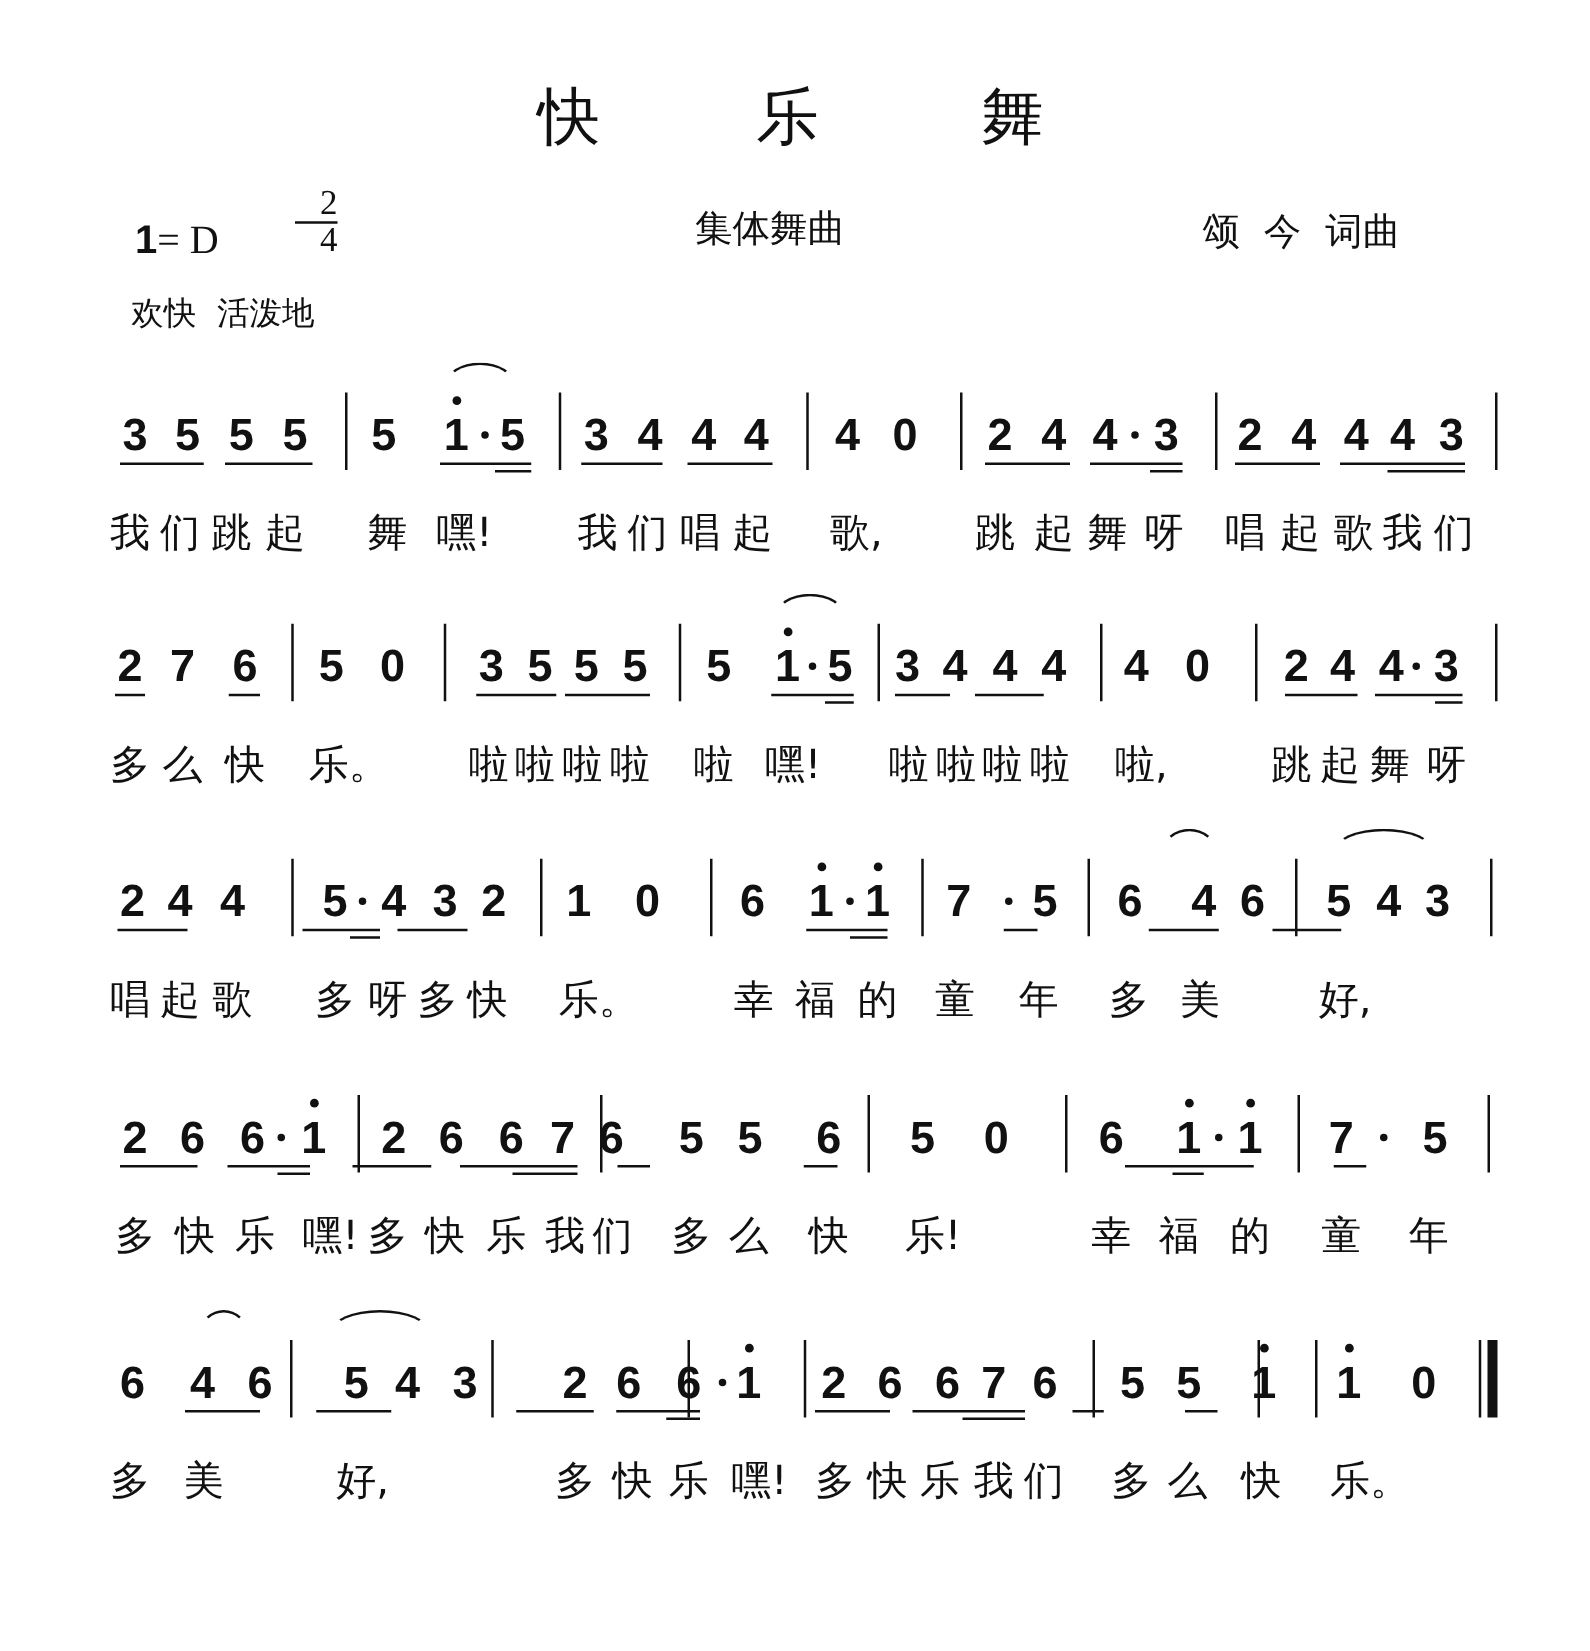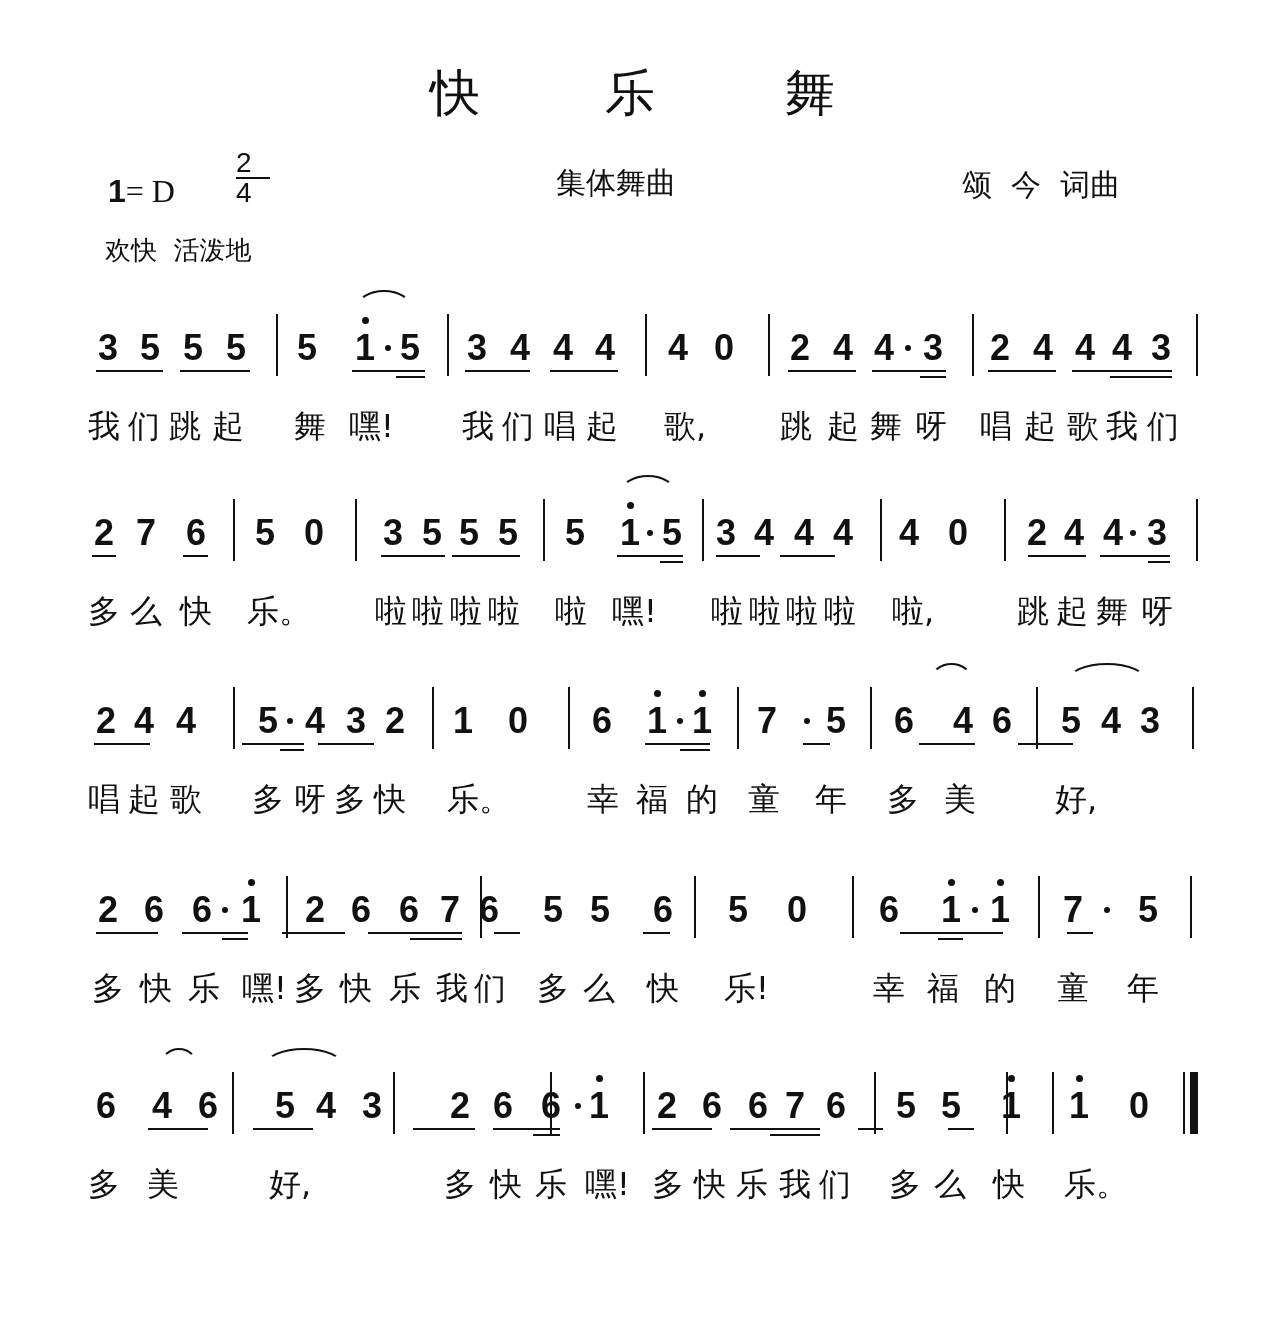--- a/index.html
+++ b/index.html
@@ -2,21 +2,21 @@
 <html><head>
 <meta charset="utf-8">
 <style>
   html,body{margin:0;padding:0;background:#ffffff;}
   body{width:1272px;height:1321px;position:relative;overflow:hidden;color:#111;font-family:"DejaVu Sans",sans-serif;}
   .abs{position:absolute;}
   .title{font-family:"DejaVu Sans",sans-serif;font-size:50px;top:60px;letter-spacing:0;}
   .hdr{font-size:30px;}
   .key{font-family:"Liberation Serif",serif;font-size:32px;}
   .key b{font-family:"Liberation Sans",sans-serif;font-weight:bold;}
-  .frac{font-family:Liberation Sans, sans-serif;font-size:28px;line-height:26px;text-align:left;width:34px;}
+  .frac{font-family:Liberation Serif, serif;font-size:28px;line-height:26px;text-align:right;width:34px;}
   .frac .ln{display:block;border-top:2px solid #111;margin:1px 0;}
   .tempo{font-size:26px;}
   .note{font-family:"Liberation Sans",sans-serif;font-weight:bold;font-size:36px;line-height:36px;width:30px;text-align:center;transform:translateX(-15px);}
   .hdot{width:7px;height:7px;border-radius:50%;background:#111;transform:translateX(-3px);}
   .adot{width:6px;height:6px;border-radius:50%;background:#111;transform:translate(-3px,-3px);}
   .ul{height:2px;background:#111;}
   .bar{width:2px;background:#111;}
   .fbar{width:8px;background:#111;}
   .slur{border:2px solid #111;border-bottom:none;border-left-color:transparent;border-right-color:transparent;border-radius:50% 50% 0 0 / 100% 100% 0 0;box-sizing:border-box;}
   .lyr{font-family:"DejaVu Sans",sans-serif;font-size:32px;line-height:36px;white-space:pre;}

